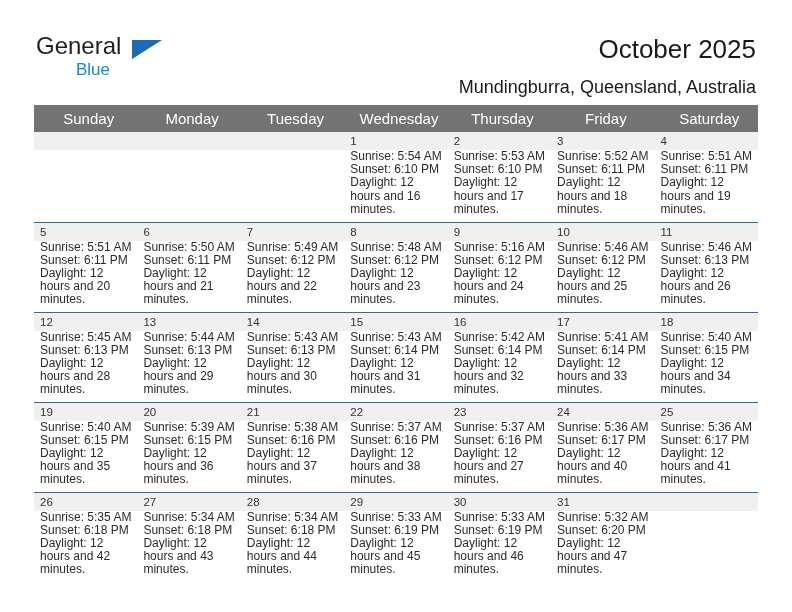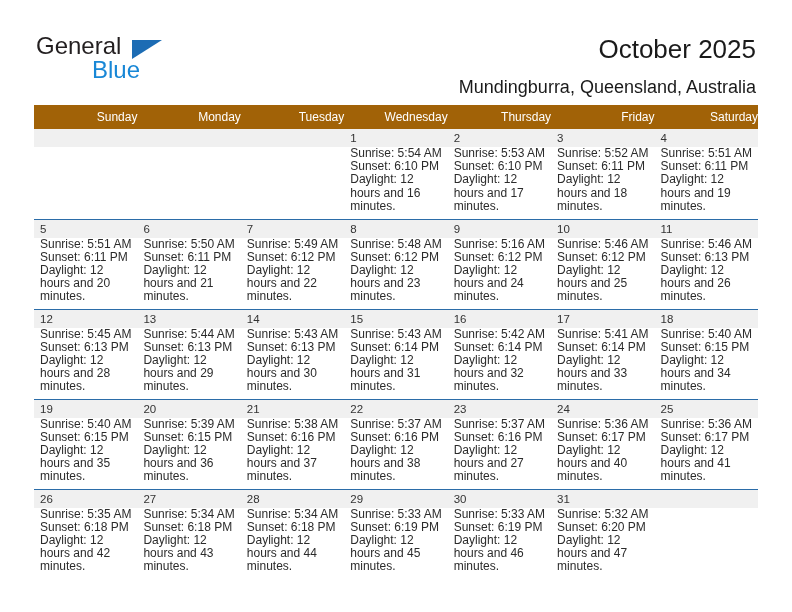--- a/index.html
+++ b/index.html
@@ -25,47 +25,47 @@
     font-size: 24px; color: #231f20; letter-spacing: 0px;
     line-height: 26px;
   }
   .logo-tri {
     position: absolute; left: 96px; top: 7px;
     width: 0; height: 0;
     border-left: 30px solid #1c6cb4;
     border-bottom: 19px solid transparent;
   }
   .logo-blue {
-    position: absolute; left: 56px; top: 24px;
-    font-size: 24px; color: #1887d6; line-height: 26px;
+    position: absolute; left: 40px; top: 24px;
+    font-size: 17px; color: #1887d6; line-height: 26px;
   }
   .title {
     position: absolute; right: 36px; top: 34px;
     font-size: 26px; color: #1a1a1a; text-align: left;
     line-height: 30px; white-space: nowrap;
   }
   .subtitle {
     position: absolute; right: 36px; top: 79px;
     font-size: 18px; color: #1a1a1a; text-align: right;
     line-height: 16px; white-space: nowrap;
   }
 
   
   .calendar {
     position: absolute; left: 34px; top: 105px;
     width: 724px;
     border-collapse: collapse;
     table-layout: fixed;
   }
   .calendar th {
-    background: #a16207;
+    background: #737373;
     color: #ffffff;
-    font-size: 12px;
+    font-size: 15px;
     font-weight: normal;
-    text-align: right;
+    text-align: center;
     padding: 5px 0 5px 6px;
     height: 21px;
     border: none;
   }
   .calendar td {
     width: 103.4px;
     height: 90px;
     vertical-align: top;
     padding: 0;
     border-top: 1.4px solid #2b6ca8;

